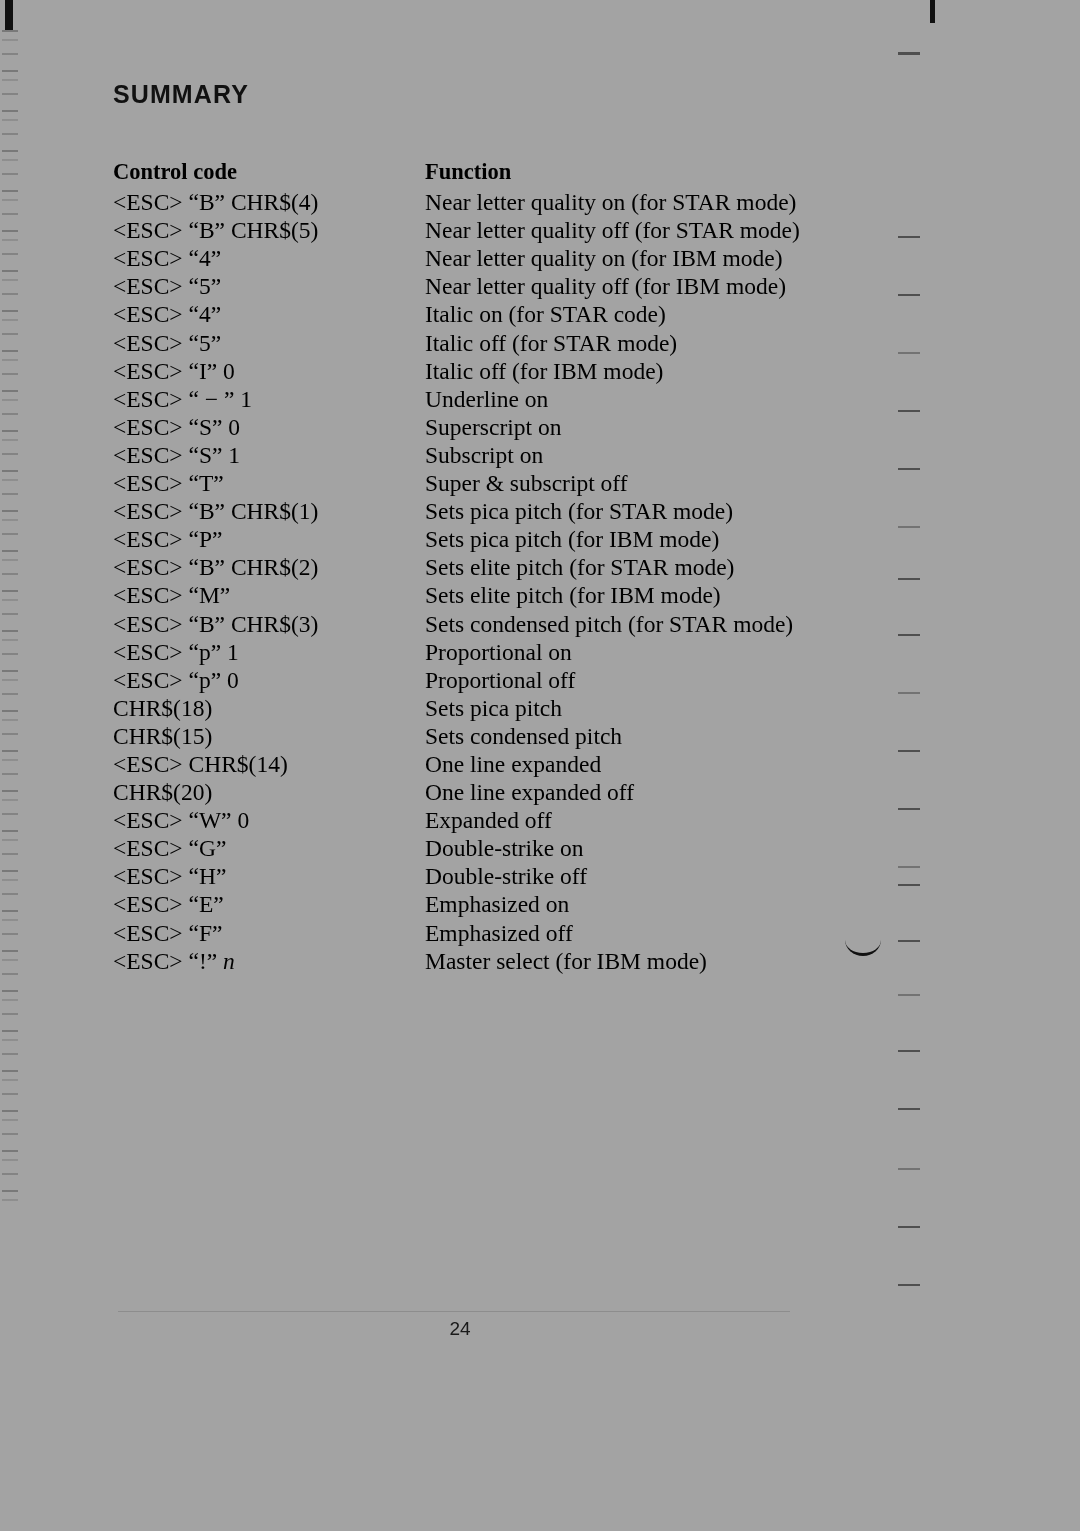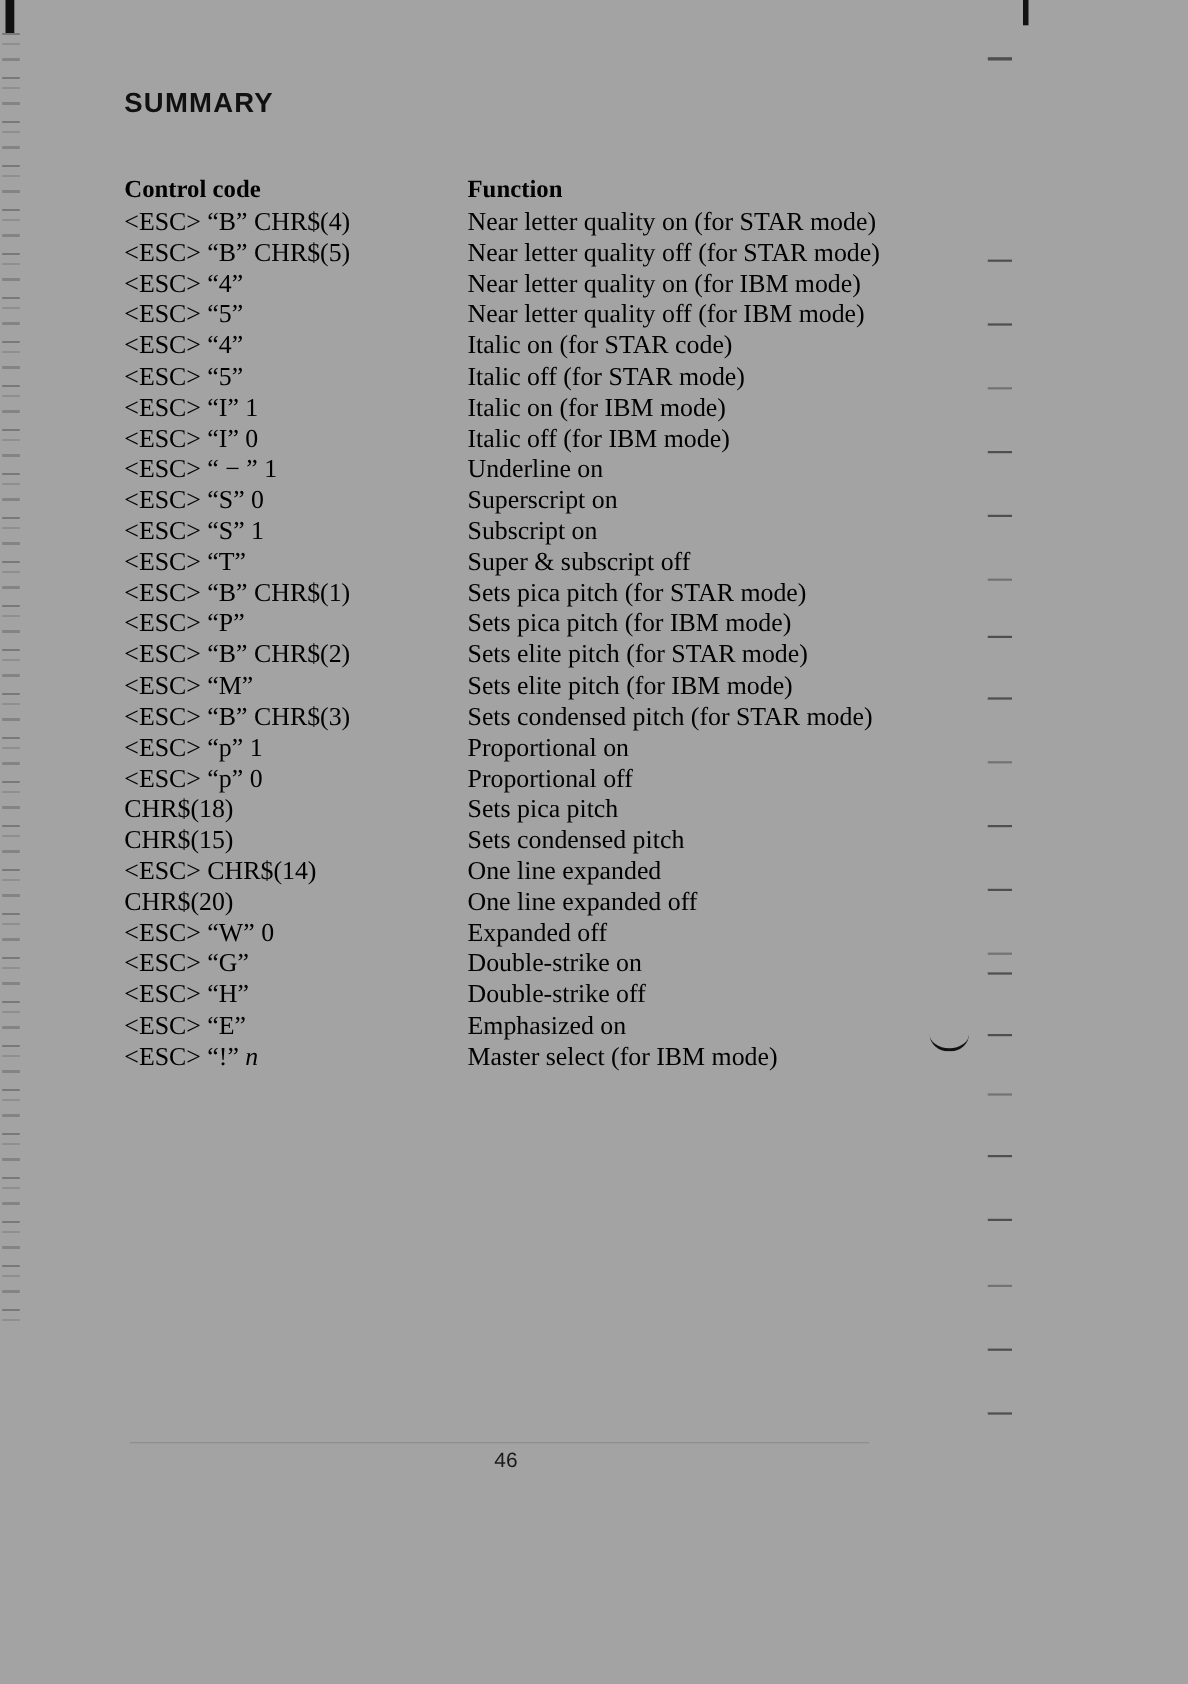--- a/index.html
+++ b/index.html
@@ -187,24 +187,20 @@
         </tr>
         <tr>
           <td class="indent">&lt;ESC&gt; “4”</td>
           <td>Italic on (for STAR code)</td>
         </tr>
         <tr>
           <td class="indent">&lt;ESC&gt; “5”</td>
           <td>Italic off (for STAR mode)</td>
         </tr>
         <tr>
-          <td class="indent">&lt;ESC&gt; “I” 1</td>
-          <td>Italic on (for IBM mode)</td>
-        </tr>
-        <tr>
           <td class="indent">&lt;ESC&gt; “I” 0</td>
           <td>Italic off (for IBM mode)</td>
         </tr>
         <tr>
           <td class="indent">&lt;ESC&gt; “ − ” 1</td>
           <td>Underline on</td>
         </tr>
         <tr>
           <td class="indent">&lt;ESC&gt; “S” 0</td>
           <td>Superscript on</td>
@@ -271,22 +267,26 @@
         </tr>
         <tr>
           <td class="indent">&lt;ESC&gt; “H”</td>
           <td>Double-strike off</td>
         </tr>
         <tr>
           <td class="indent">&lt;ESC&gt; “E”</td>
           <td>Emphasized on</td>
         </tr>
         <tr>
+          <td class="indent">&lt;ESC&gt; “F”</td>
+          <td>Emphasized off</td>
+        </tr>
+        <tr>
           <td class="indent">&lt;ESC&gt; “!” <span class="italic-param">n</span></td>
           <td>Master select (for IBM mode)</td>
         </tr>
       </tbody>
   </table>
 
   <div class="footer-rule"></div>
-  <div class="page-number">46</div>
+  <div class="page-number">24</div>
 
 </div>
 
 </body></html>

